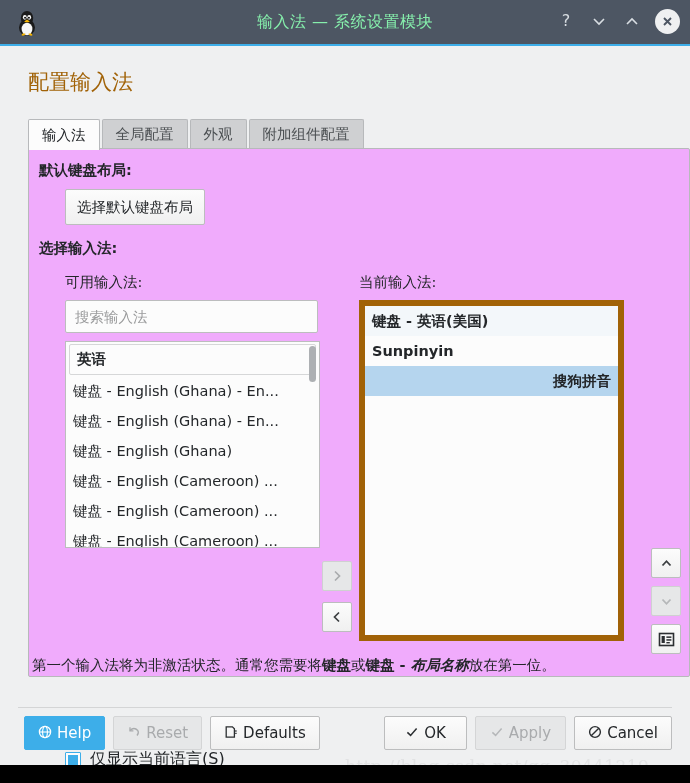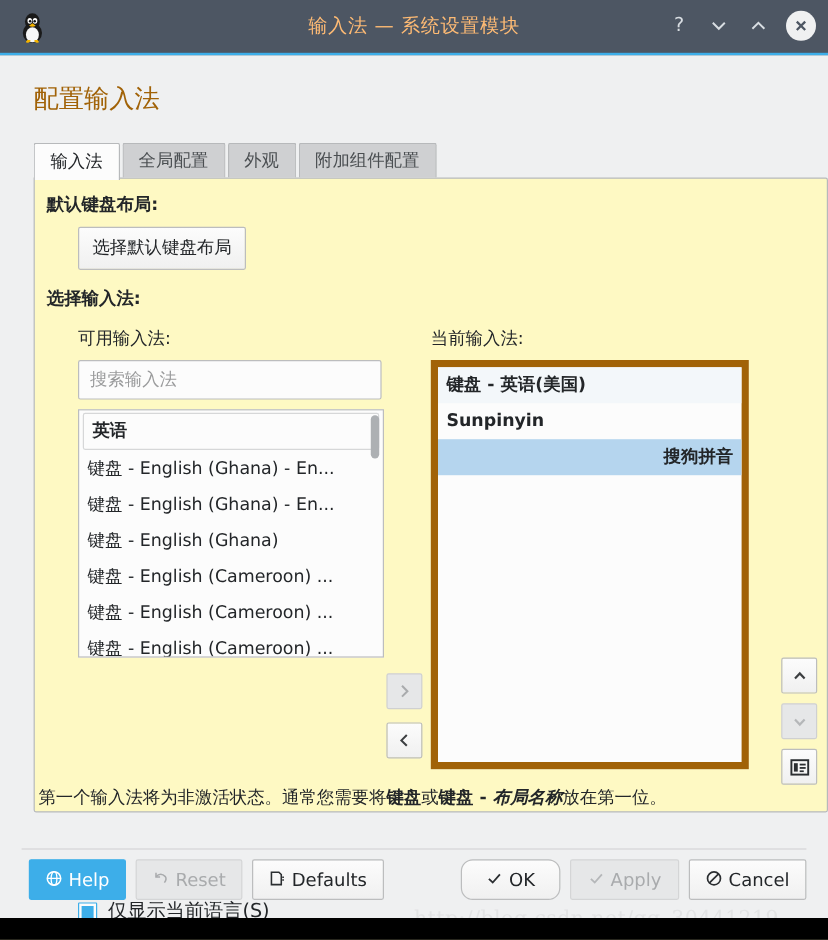--- a/index.html
+++ b/index.html
@@ -32,21 +32,21 @@
     align-items: center;
   }
   .tux-icon {
     position: absolute;
     left: 14px; top: 8px;
     width: 26px; height: 28px;
   }
   .title-text {
     flex: 1;
     text-align: center;
-    color: #fdba74;
+    color: #86efac;
     font-size: 16px;
     letter-spacing: .5px;
   }
   .winbtns {
     position: absolute;
     right: 10px; top: 0;
     height: 42px;
     display: flex;
     align-items: center;
     gap: 13px;
@@ -106,21 +106,21 @@
     line-height: 30px;
     border-color: #b7b9bb;
     position: relative;
     top: 1px;
     z-index: 3;
   }
 
   .panel {
     margin: 0 0 0 28px;
     border: 1px solid #b7b9bb;
-    background: #fef9c3;
+    background: #f0abfc;
     height: 527px;
     position: relative;
     border-radius: 0 2px 2px 2px;
   }
 
   .sec-label {
     font-size: 14.5px;
     font-weight: bold;
     color: #232629;
   }
@@ -475,21 +475,21 @@
         <span class="icon-g">
           <svg width="14" height="14" viewBox="0 0 14 14">
               <path d="M2.2 1.8 H8.4 L10.4 3.8 V12.2 H2.2 Z" fill="none" stroke="#2b2e31" stroke-width="1.3"></path>
               <path d="M11.2 6 h1.4 M11.2 8.4 h1.4" stroke="#2b2e31" stroke-width="1.3"></path>
             </svg>
         </span>
         <span>Defaults</span>
       </div>
     </div>
     <div class="bb-right">
-      <div class="btn btn-bar" style="padding:0 20px;border-radius:10px;">
+      <div class="btn btn-bar" style="padding:0 20px;">
         <span class="icon-g">
           <svg width="14" height="14" viewBox="0 0 14 14">
               <path d="M2.4 7.4 L5.6 10.4 L11.6 3.6" stroke="#2b2e31" stroke-width="1.5" fill="none"></path>
             </svg>
         </span>
         <span>OK</span>
       </div>
       <div class="btn btn-bar btn-disabled" style="padding:0 14px;">
         <span class="icon-g">
           <svg width="14" height="14" viewBox="0 0 14 14">

